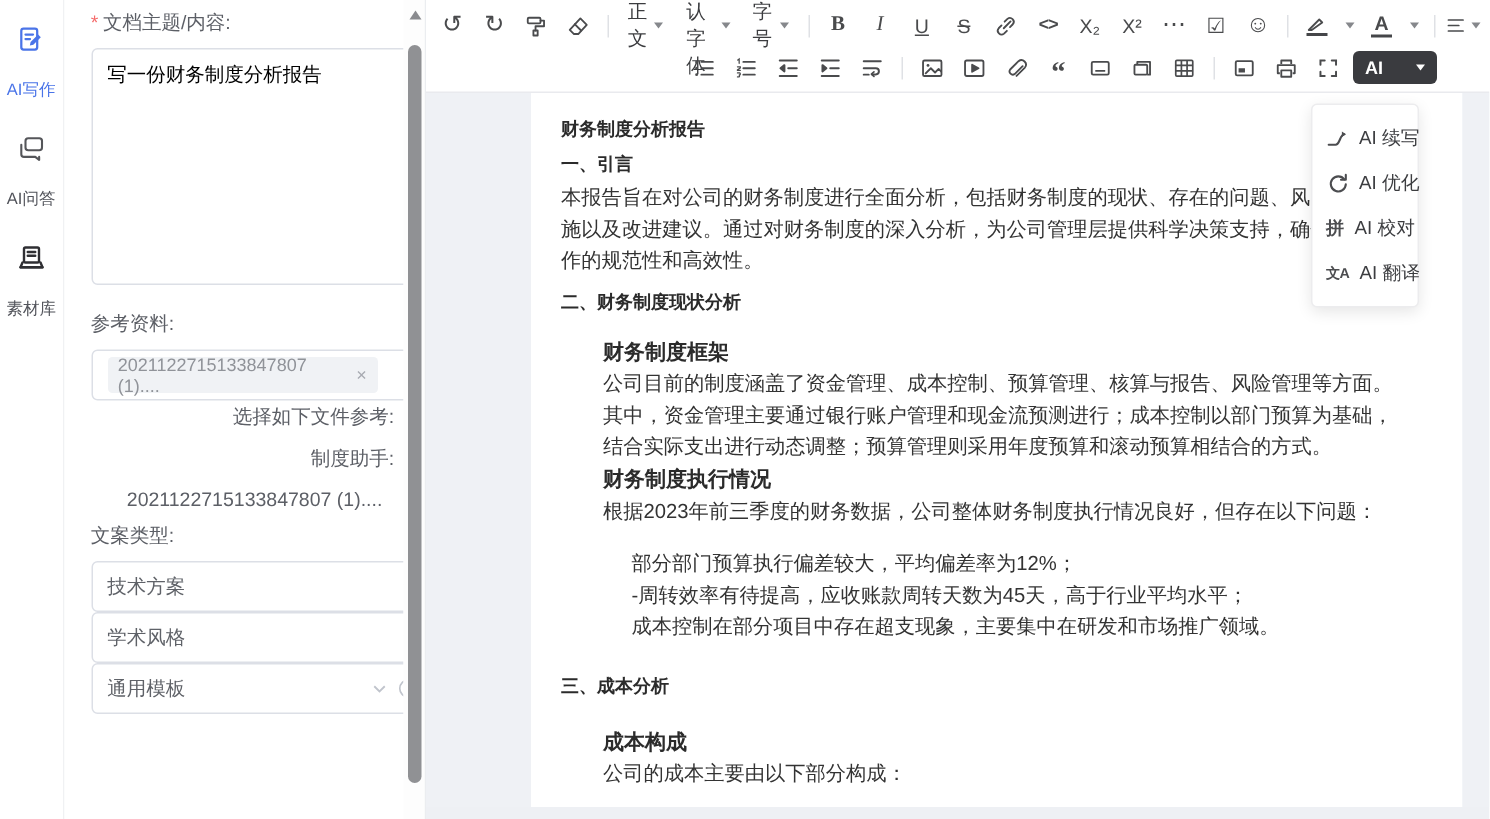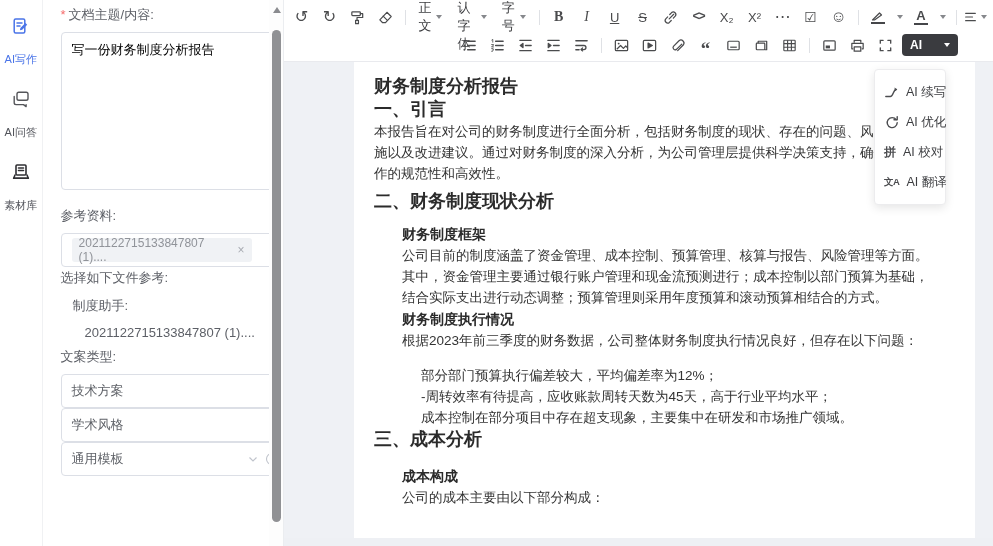--- a/index.html
+++ b/index.html
@@ -25,21 +25,21 @@
     color:#000000; outline:none; position:relative; }
   .ta-wrap { position:relative; width:229px; }
   .select { width:229px; height:34px; border:1px solid #dcdfe6; border-radius:4px;
     display:flex; align-items:center; padding:0 10px; color:#5f6268; background:#fff;
     justify-content:space-between; cursor:pointer; }
   .select .val { font-size:13px; }
   .chip { background:#f0f2f5; border-radius:3px; height:24px; display:flex; align-items:center;
     gap:6px; padding:0 7px; font-size:12px; color:#909399; max-width:180px; }
   .chip .x { color:#a8abb2; font-size:12px; cursor:pointer; }
   .sel-icons { display:flex; align-items:center; gap:6px; }
-  .file-ref { margin-top:2px; }
+  .file-ref { margin-top:2px;text-align:right; }
   .file-ref .who { margin:10px 0 0 12px; color:#5c5f66; }
   .file-row { display:flex; align-items:center; justify-content:space-between;
     margin:10px 0 0 24px; width:205px; }
   .file-row .fname { color:#5c5f66; font-size:13px; }
 
   
   .pscroll { width:16px; height:100%; background:#fdfdfd; position:relative; }
   .pscroll .up { position:absolute; top:7px; left:4px; width:0; height:0;
     border-left:4px solid transparent; border-right:4px solid transparent;
     border-bottom:6px solid #8a8b8f; }
@@ -72,25 +72,25 @@
   .ai-btn { background:#3a3b3f; color:#fff; border-radius:4px; height:22px; padding:0 8px;
     display:flex; align-items:center; gap:22px; font-size:12px; font-weight:bold; cursor:pointer; }
   .ai-btn .caret { border-top-color:#fff; }
 
   
   .canvas { flex:1; display:flex; background:#eff1f5; overflow:hidden; }
   .gutter-l { width:70px; background:#eff1f5; }
   .gutter-r { width:18px; background:#eff1f5; }
   .page { flex:1; background:#fff; padding:13px 16px 0 20px; overflow:hidden; cursor:text; }
   .dl { font-size:13.5px; color:#333; line-height:21px; }
-  .h0 { font-weight:bold; font-size:18px; line-height:23px; color:#2b2b2b; }
+  .h0 { font-weight:bold; font-size:12px; line-height:23px; color:#2b2b2b; }
   .h1 { font-weight:bold; font-size:14px; line-height:22px; color:#2b2b2b; }
   .i1 { padding-left:28px; }
   .i2 { padding-left:47px; }
-  .mt6 { margin-top:6px; } .mt10 { margin-top:10px; } .mt14 { margin-top:14px; } .mt18 { }
+  .mt6 { margin-top:6px; } .mt10 { margin-top:10px; } .mt14 { margin-top:14px; } .mt18 { margin-top:18px; }
   .bottom-strip { height:8px; background:#eef0f4; }
 
   
   .ai-menu { position:absolute; left:874px; top:69px; width:72px; background:#fff;
     border:1px solid #ececee; border-radius:4px; box-shadow:0 3px 10px rgba(0,0,0,.10);
     padding:7px 0; z-index:20; }
   .ai-menu .mi { display:flex; align-items:center; gap:7px; height:30px; padding:0 9px;
     font-size:12.5px; color:#3c3d40; cursor:pointer; white-space:nowrap; }
   .mi .mico { width:16px; display:flex; justify-content:center; color:#4c4d50;
     font-weight:bold; }

